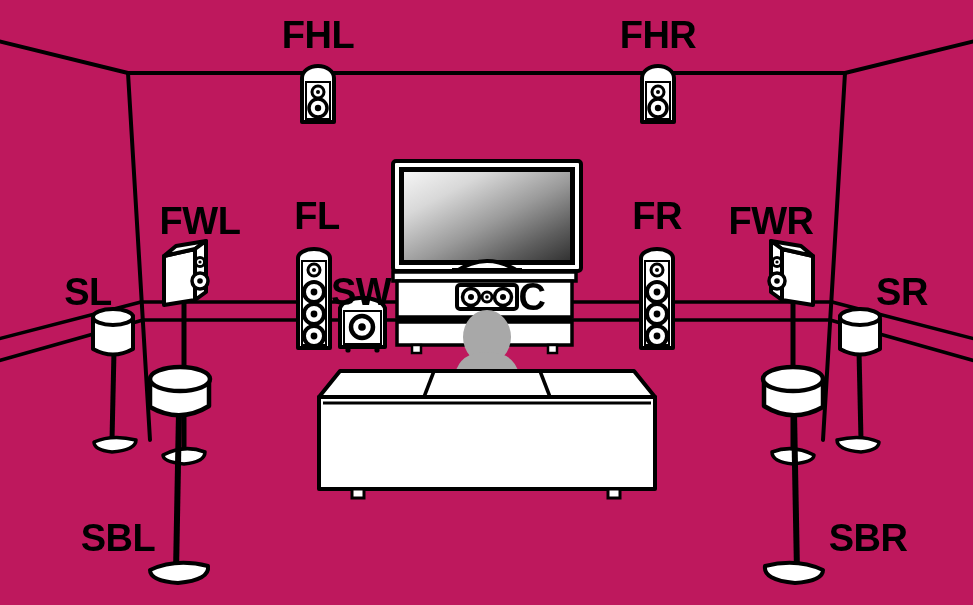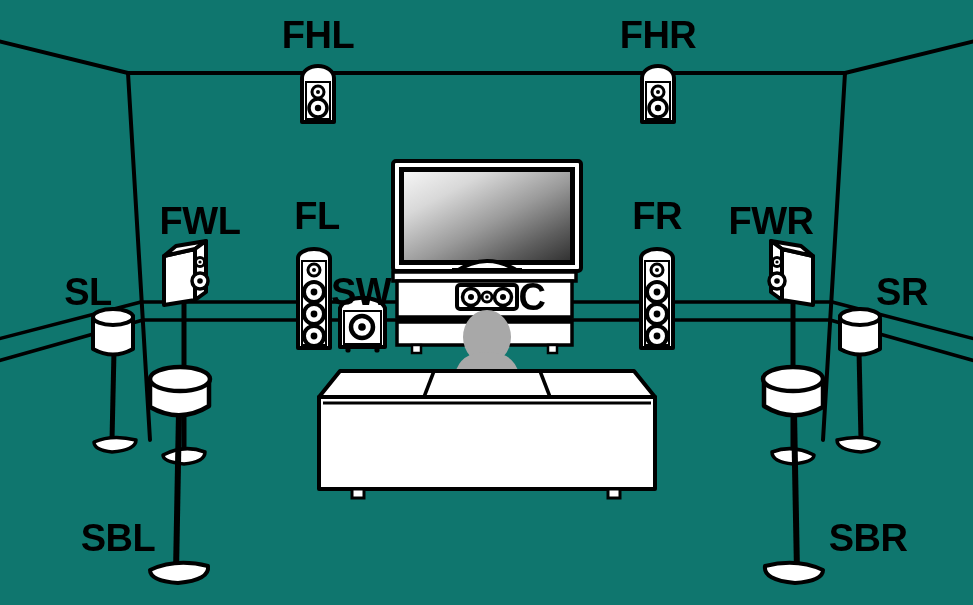--- a/index.html
+++ b/index.html
@@ -8,21 +8,21 @@
     padding: 0;
     background: #ffffff;
   }
   body {
     font-family: "Liberation Sans", sans-serif;
   }
   #diagram-root {
     position: relative;
     width: 973px;
     height: 605px;
-    background: #0f766e;
+    background: #be185d;
     overflow: hidden;
   }
   #scene {
     position: absolute;
     left: 0;
     top: 0;
     width: 973px;
     height: 605px;
     display: block;
   }

